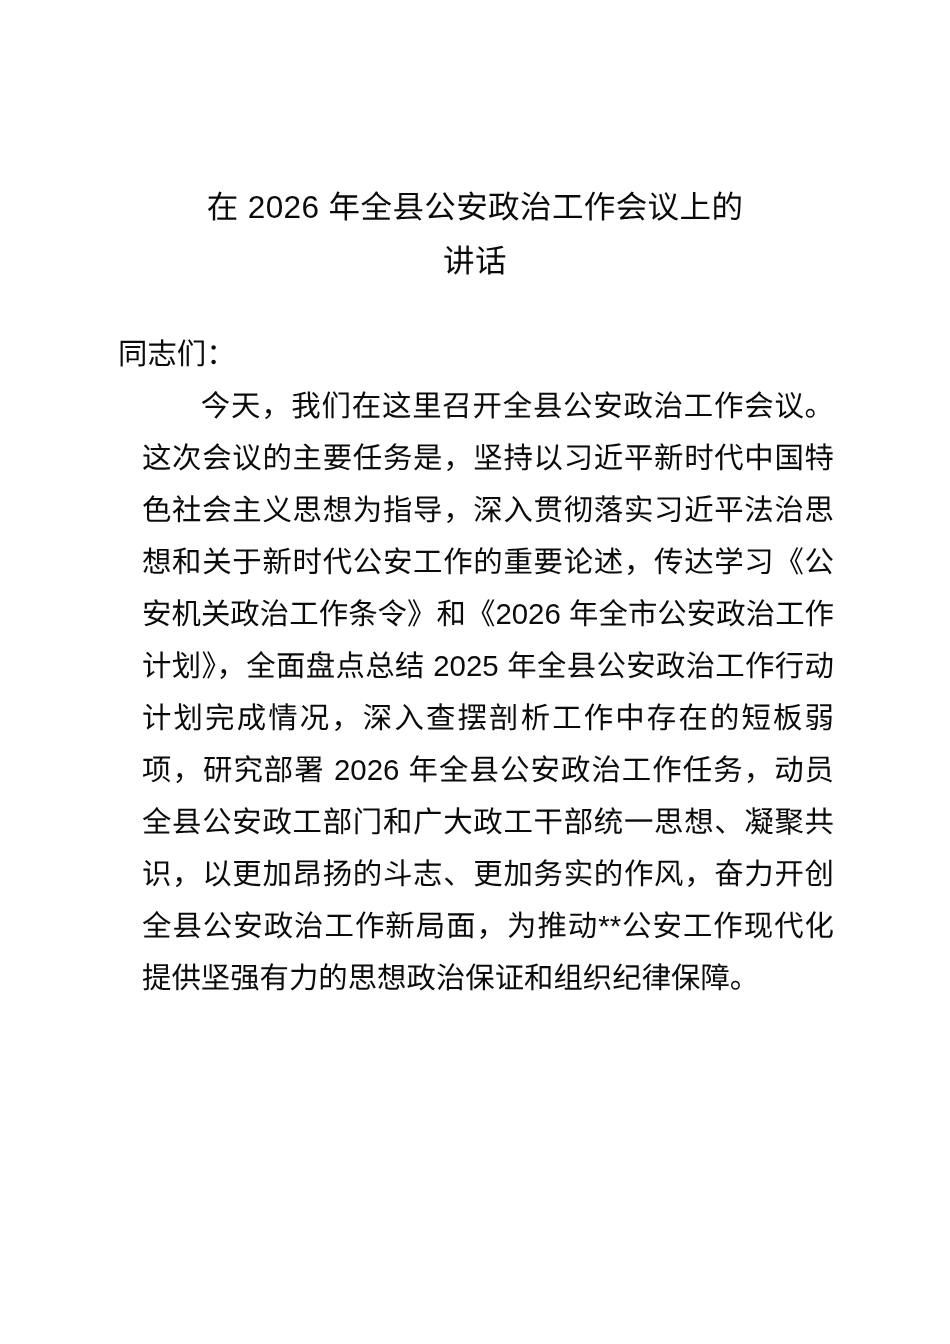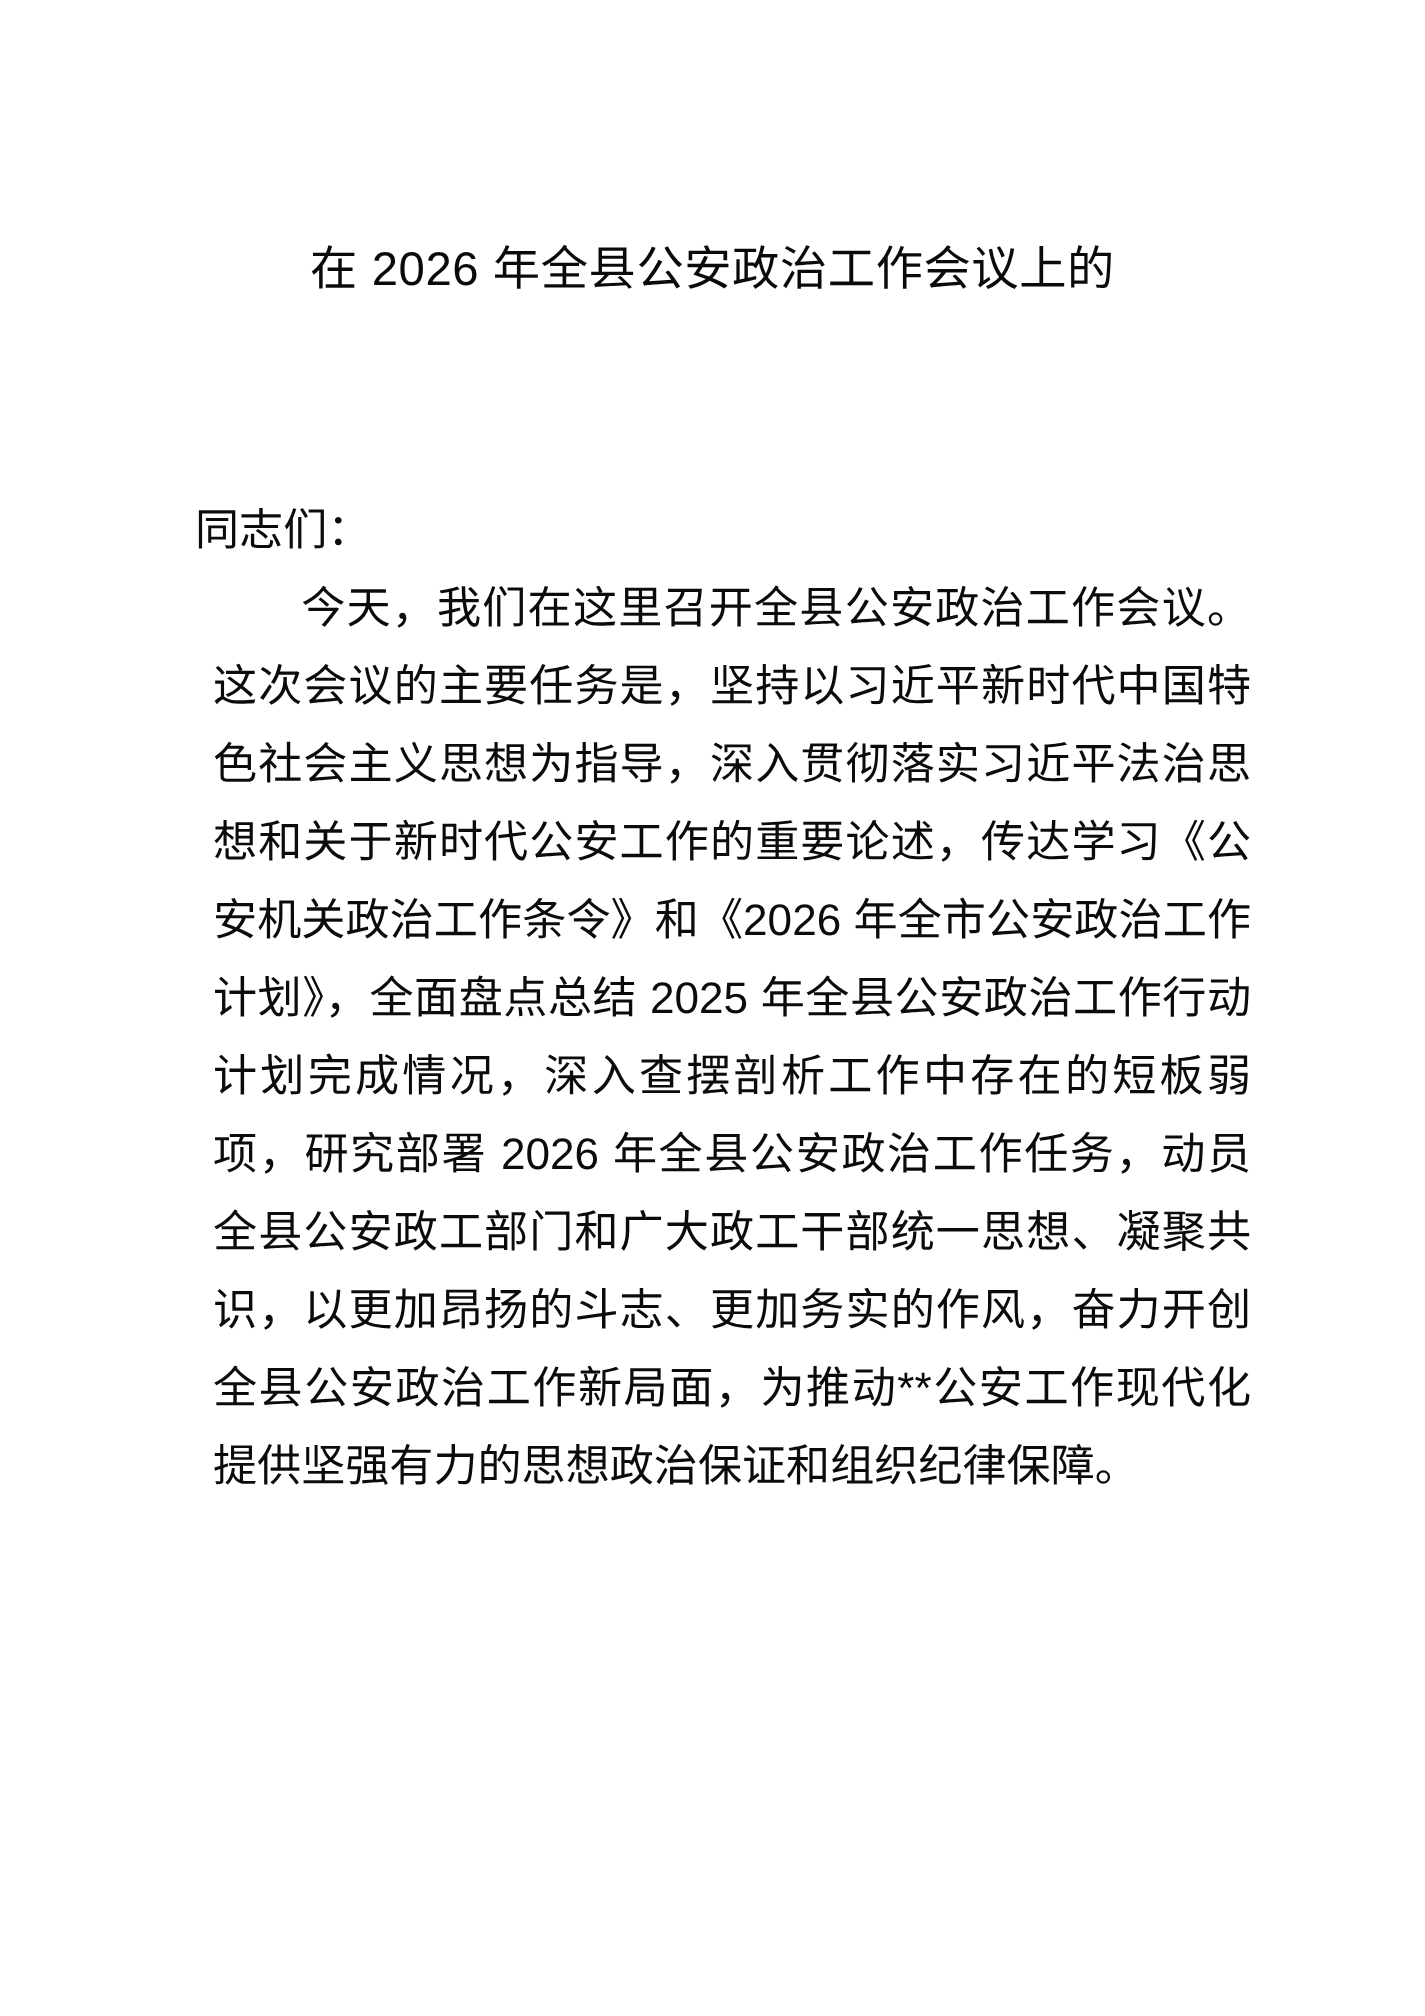--- a/index.html
+++ b/index.html
@@ -27,21 +27,21 @@
     text-align: center;
     font-weight: 400;
     letter-spacing: 0.4px;
     margin: 0;
     padding: 0;
   }
 
   .title-block {
     position: absolute;
     left: 118px;
-    top: 152px;
+    top: 180px;
     width: 714px;
   }
 
   .title-line-1 {
     white-space: nowrap;
   }
 
   .title-line-2 {
     white-space: nowrap;
   }
@@ -62,40 +62,40 @@
     padding: 0;
     text-align: justify;
     text-justify: inter-ideograph;
     letter-spacing: 0;
     word-break: break-all;
     overflow-wrap: break-word;
   }
 
   .para.salutation {
     text-align: left;
-    margin-left: 12px;
   }
 
   .para.indent {
     text-indent: 2em;
     margin-left: 24px;
   }
 
   
   .para.clipped {
     
   }
 </style>
 </head>
 <body>
 
 <div class="page">
 
   <div class="title-block">
     <div class="doc-title title-line-1">在 2026 年全县公安政治工作会议上的</div>
+    <div class="doc-title title-line-2">讲话</div>
   </div>
 
   <div class="body-block">
 
     <p class="para salutation">同志们：</p>
 
     <p class="para indent">今天，我们在这里召开全县公安政治工作会议。这次会议的主要任务是，坚持以习近平新时代中国特色社会主义思想为指导，深入贯彻落实习近平法治思想和关于新时代公安工作的重要论述，传达学习《公安机关政治工作条令》和《2026 年全市公安政治工作计划》，全面盘点总结 2025 年全县公安政治工作行动计划完成情况，深入查摆剖析工作中存在的短板弱项，研究部署 2026 年全县公安政治工作任务，动员全县公安政工部门和广大政工干部统一思想、凝聚共识，以更加昂扬的斗志、更加务实的作风，奋力开创全县公安政治工作新局面，为推动**公安工作现代化提供坚强有力的思想政治保证和组织纪律保障。</p>
 
 
   </div>

